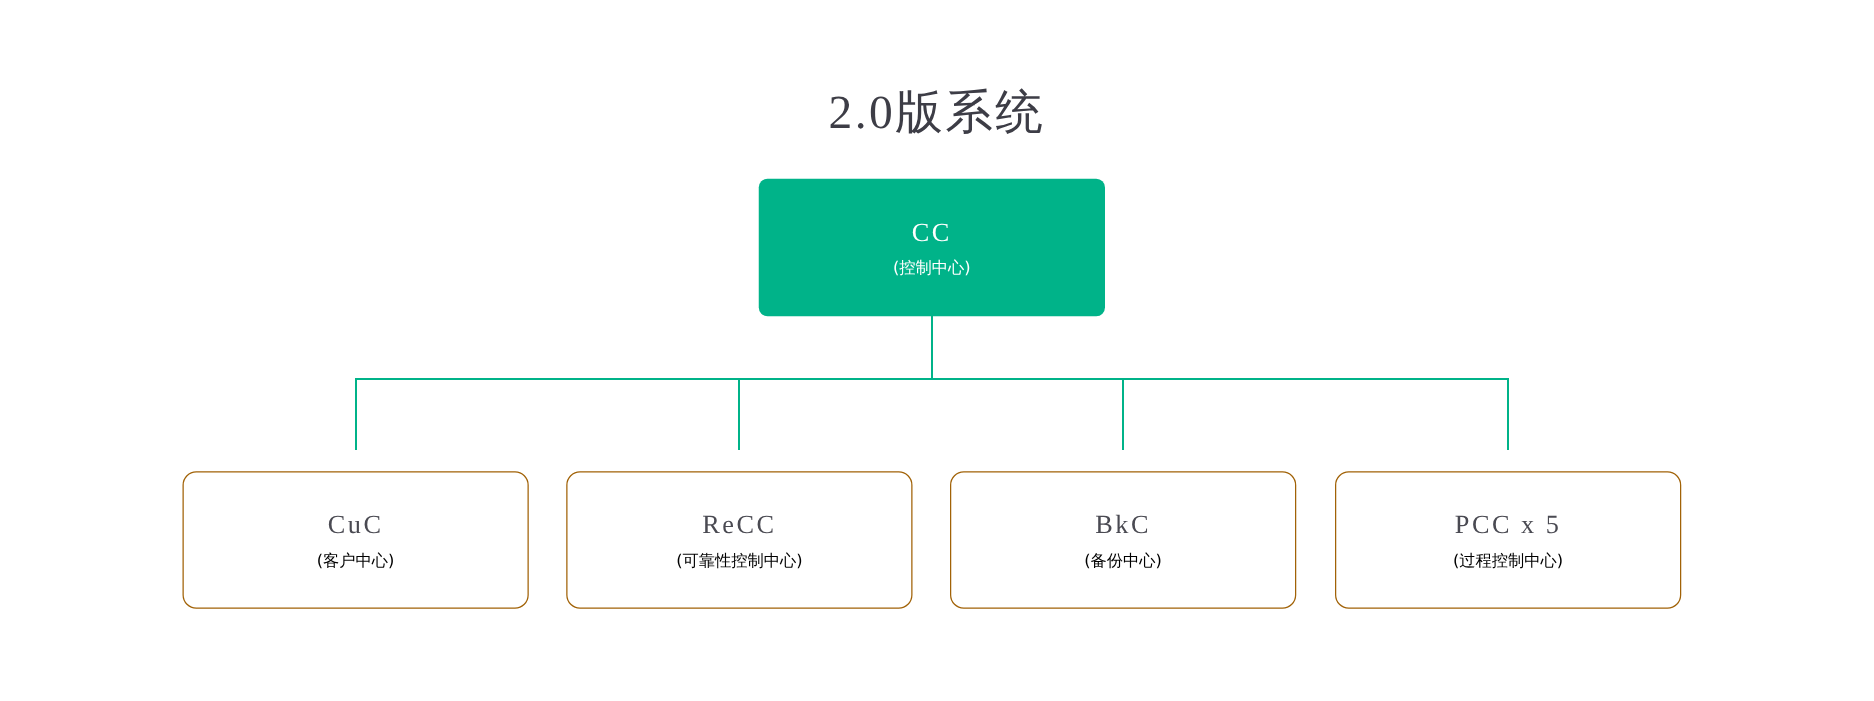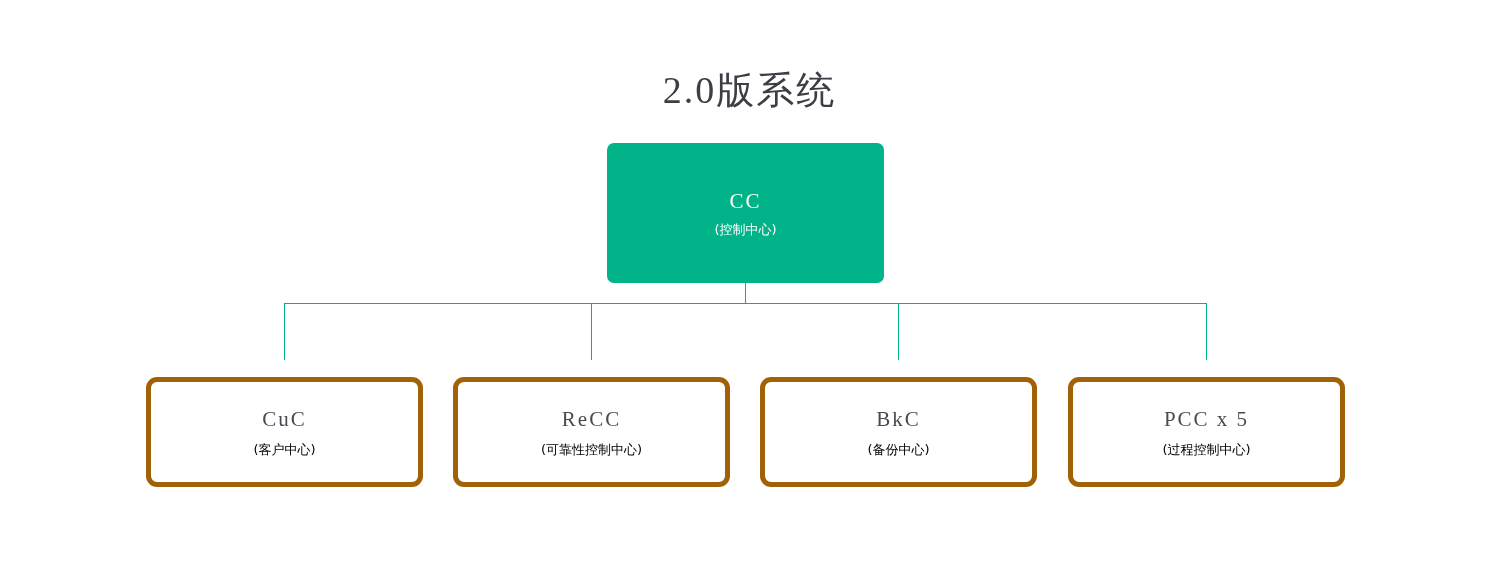--- a/index.html
+++ b/index.html
@@ -57,32 +57,32 @@
     display: flex;
     flex-direction: column;
     align-items: center;
     justify-content: center;
   }
 
   .node-root {
     left: 607px;
     top: 143px;
     width: 277px;
-    height: 140px;
+    height: 110px;
     background: #00b389;
     border-radius: 7px;
     color: #ffffff;
   }
 
   .node-child {
     top: 377px;
     width: 277px;
     height: 110px;
     background: #ffffff;
-    border: 5px solid #a16207;
+    border: 1px solid #a16207;
     border-radius: 11px;
     color: #444444;
   }
 
   .node-child.pos-0 { left: 146px; }
   .node-child.pos-1 { left: 453px; }
   .node-child.pos-2 { left: 760px; }
   .node-child.pos-3 { left: 1068px; }
 
   .node-code {

